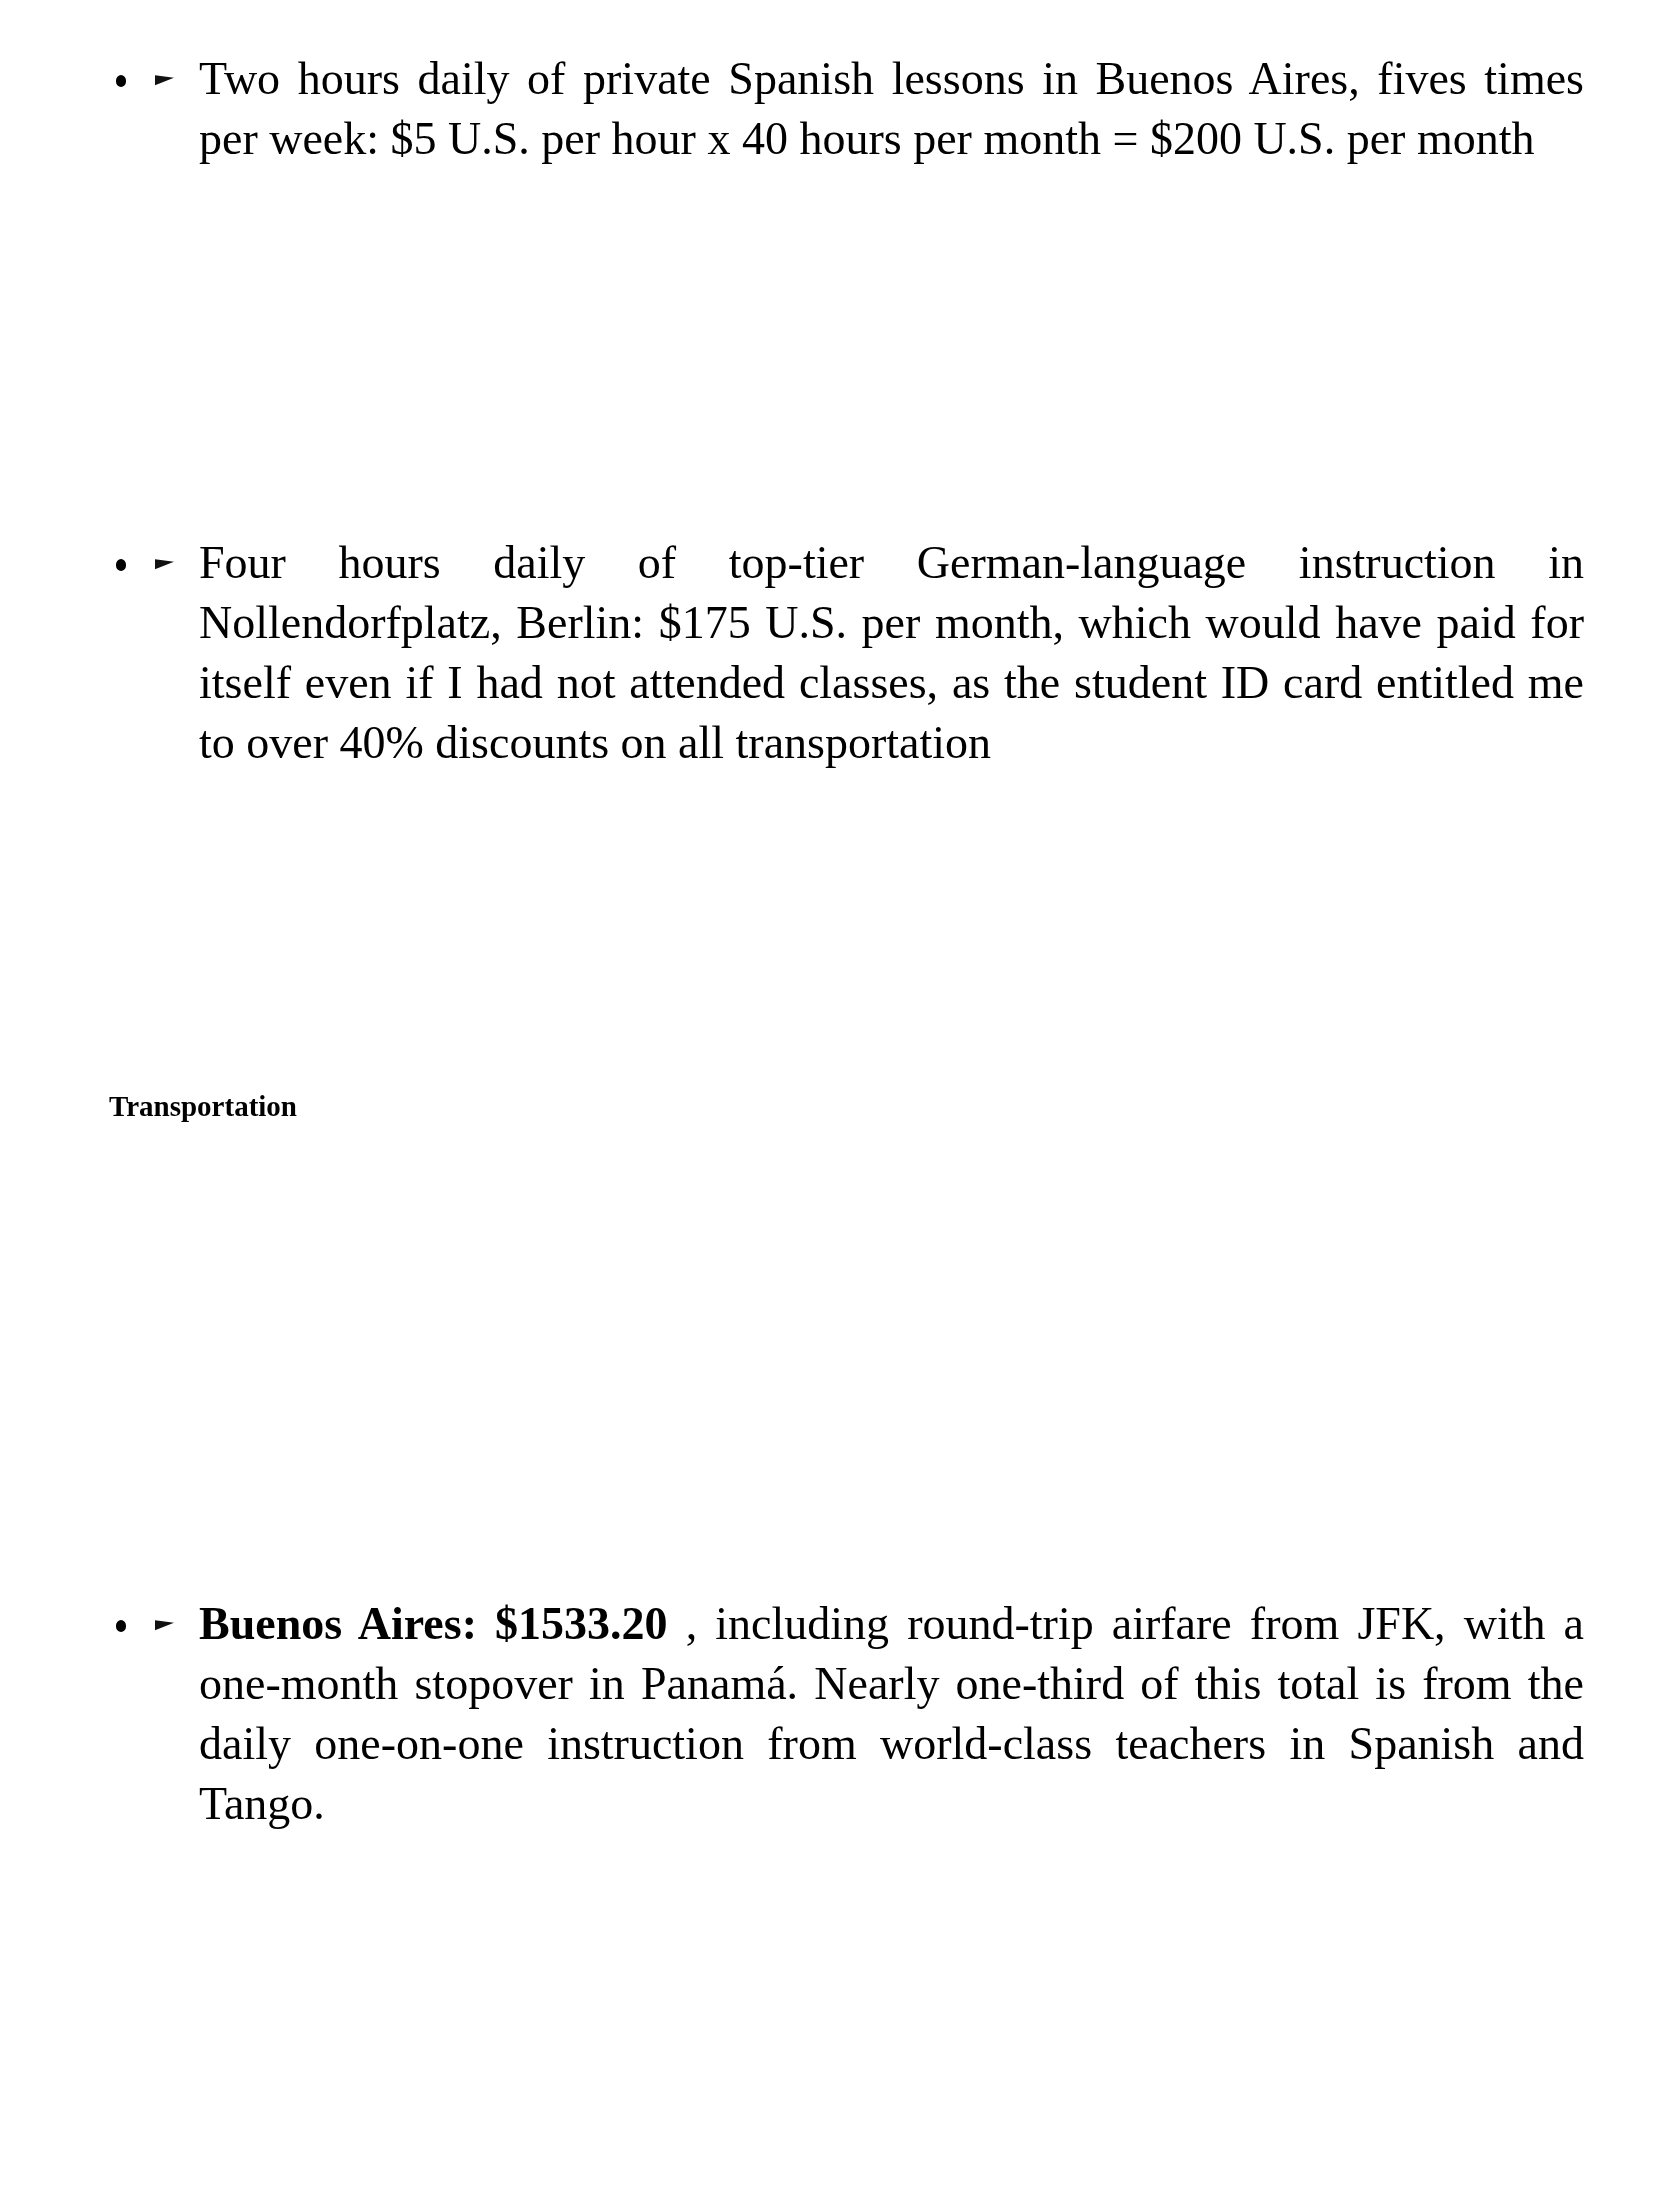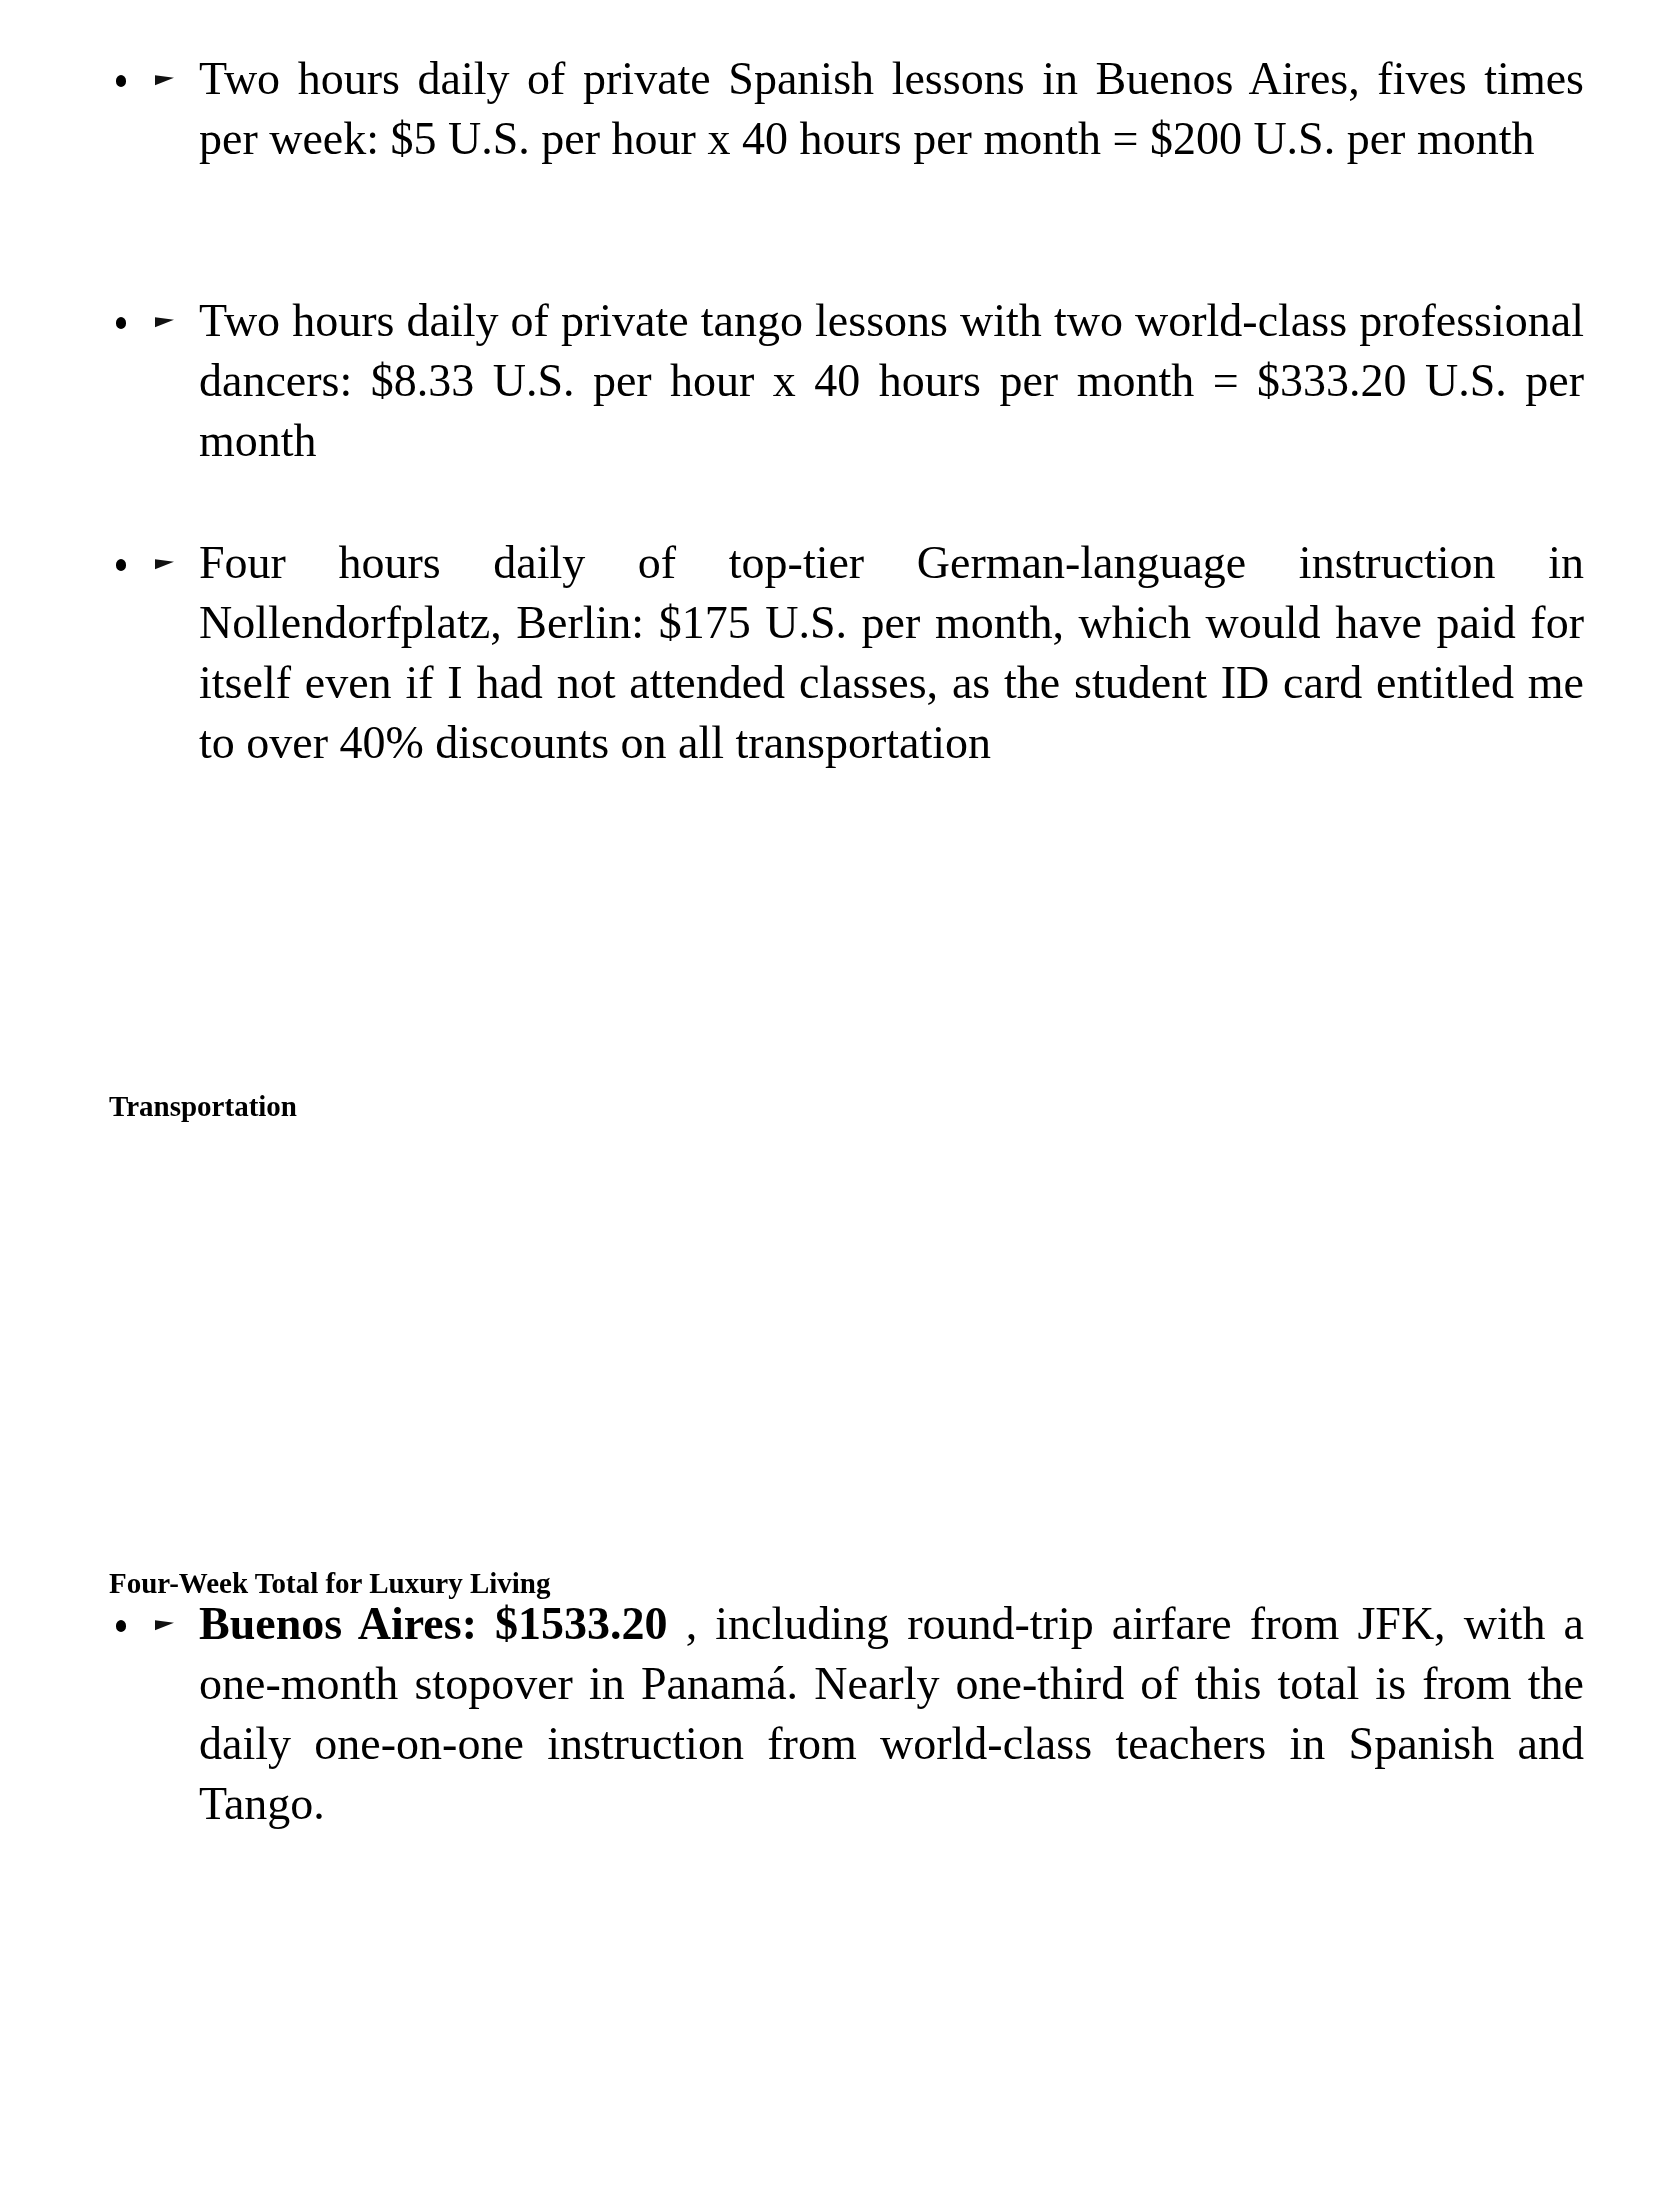--- a/index.html
+++ b/index.html
@@ -44,42 +44,34 @@
 <div class="page">
 
   <div class="item" style="top:49px;">
     <div class="marker">
       <span class="dot"></span>
       <span class="arrow"></span>
     </div>
     <div class="text">Two hours daily of private Spanish lessons in Buenos Aires, fives times per week: $5 U.S. per hour x 40 hours per month = $200 U.S. per month</div>
   </div>
 
-  <div class="item" style="top:291px;">
-    <div class="marker">
-      <span class="dot"></span>
-      <span class="arrow"></span>
-    </div>
-    <div class="text">Two hours daily of private tango lessons with two world-class professional dancers: $8.33 U.S. per hour x 40 hours per month = $333.20 U.S. per month</div>
-  </div>
 
   <div class="item" style="top:533px;">
     <div class="marker">
       <span class="dot"></span>
       <span class="arrow"></span>
     </div>
     <div class="text">Four hours daily of top-tier German-language instruction in Nollendorfplatz, Berlin: $175 U.S. per month, which would have paid for itself even if I had not attended classes, as the student ID card entitled me to over 40% discounts on all transportation</div>
   </div>
 
 
   <div class="heading" style="top:1087px;">Transportation</div>
 
 
 
-  <div class="heading" style="top:1564px;">Four-Week Total for Luxury Living</div>
 
   <div class="item" style="top:1594px;">
     <div class="marker">
       <span class="dot"></span>
       <span class="arrow"></span>
     </div>
     <div class="text"><b>Buenos Aires: $1533.20</b><span> , including round-trip airfare from JFK, with a one-month stopover in Panamá. Nearly one-third of this total is from the daily one-on-one instruction from world-class teachers in Spanish and Tango.</span></div>
   </div>
 
 

